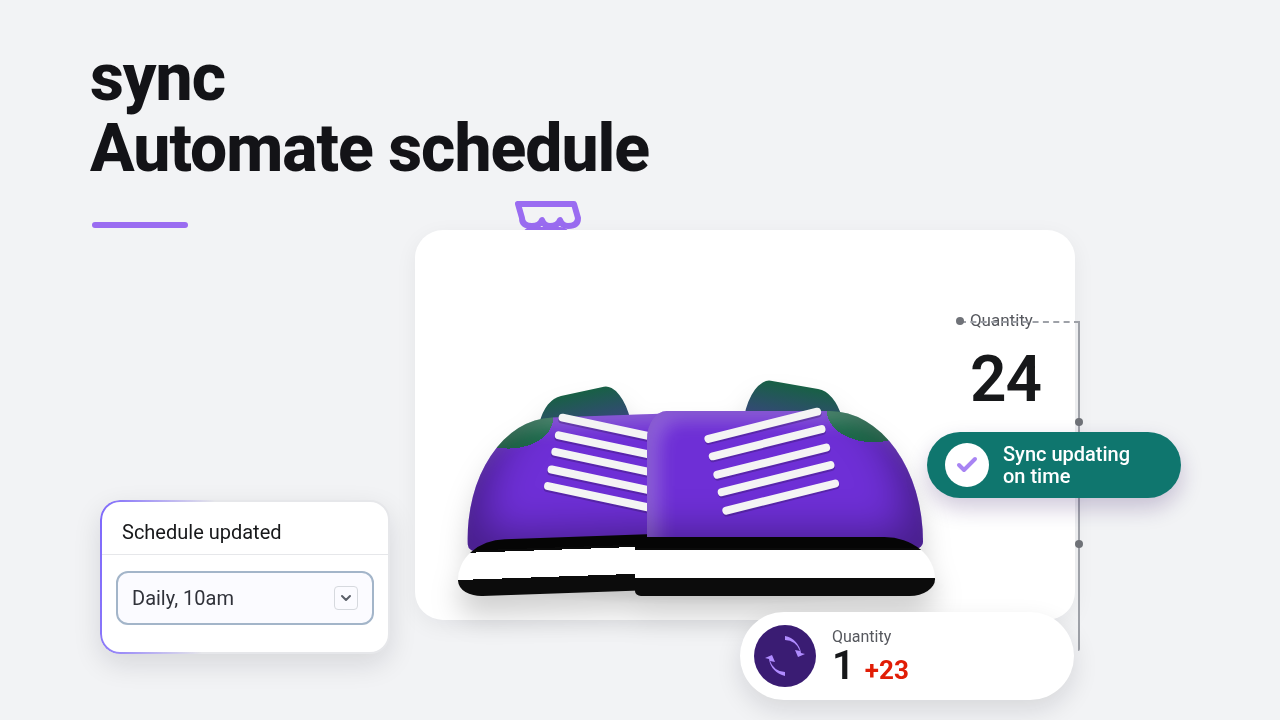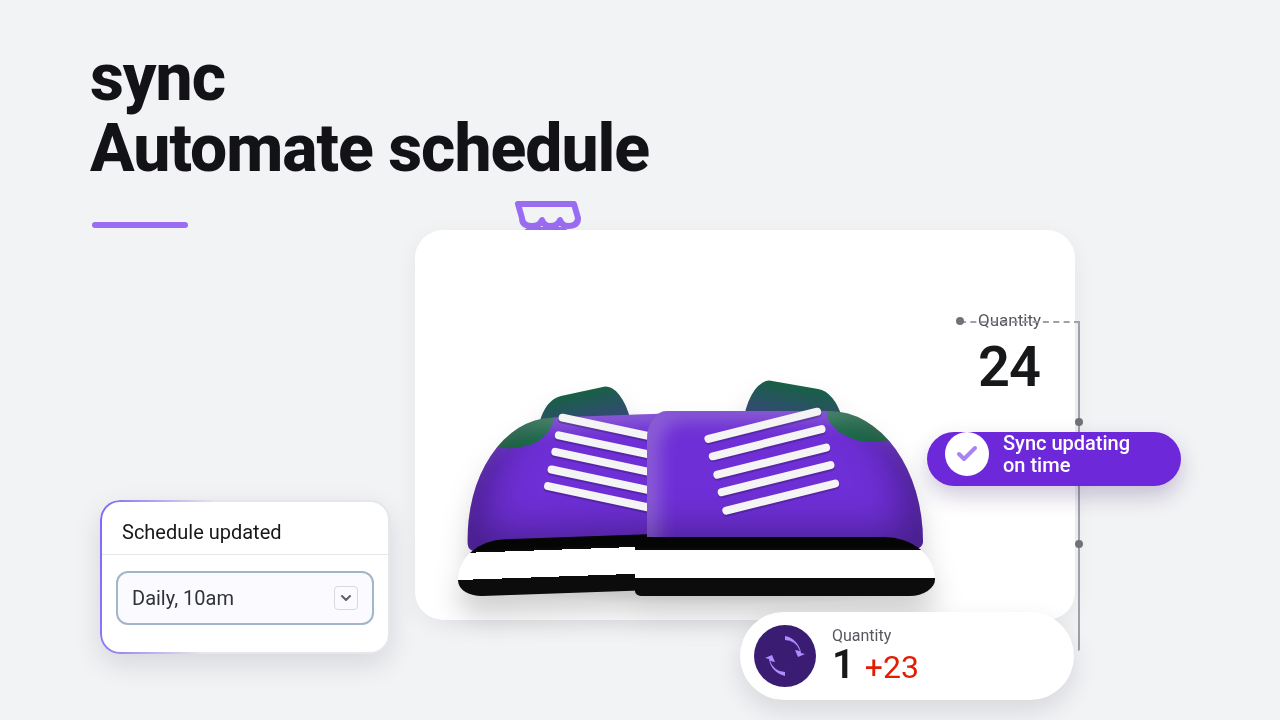--- a/index.html
+++ b/index.html
@@ -5,50 +5,50 @@
   html,body{margin:0;padding:0;width:1280px;height:720px;background:#f2f3f5;font-family:-apple-system,BlinkMacSystemFont,"Segoe UI",Roboto,Helvetica,Arial,sans-serif;overflow:hidden}
   .stage{position:relative;width:1280px;height:720px}
   .title{position:absolute;left:90px;top:42px;font-size:66px;line-height:1.08;font-weight:800;letter-spacing:-1px;color:#131317}
   .title-underline{position:absolute;left:92px;top:222px;width:96px;height:6px;border-radius:4px;background:#9a6cf1}
 
   
   .card{position:absolute;left:415px;top:230px;width:660px;height:390px;background:#ffffff;border-radius:28px;box-shadow:0 6px 22px rgba(20,20,30,0.06)}
   .store-icon{position:absolute;left:510px;top:186px;width:72px;height:78px}
   .qty-block{position:absolute;right:34px;top:80px}
   .qty-label{font-size:17px;color:#56585e}
-  .qty-value{font-size:56px;font-weight:600;color:#17181a;margin-top:4px;letter-spacing:-1px}
+  .qty-value{font-size:64px;font-weight:600;color:#17181a;margin-top:12px;letter-spacing:-1px}
 
   
   .schedule-card{position:absolute;left:100px;top:500px;width:286px;height:150px;background:#fff;border-radius:20px;
                  box-shadow:0 10px 28px rgba(20,20,30,0.12);border:2px solid #e6e7ea}
   .schedule-card:before{content:"";position:absolute;inset:-2px;border-radius:20px;pointer-events:none;
       background:linear-gradient(95deg,rgba(106,80,255,.85) 0%,rgba(106,80,255,0) 38%) border-box;
       -webkit-mask:linear-gradient(#000 0 0) padding-box,linear-gradient(#000 0 0);
       -webkit-mask-composite:xor;mask-composite:exclude;border:2px solid transparent}
   .schedule-title{font-size:20px;color:#17181a;padding:18px 20px 10px;border-bottom:1px solid #e6e7ea}
   .schedule-select{margin:16px 14px 0;height:50px;border:2px solid #a3b5c9;border-radius:12px;background:#fbfbff;
                    display:flex;align-items:center;justify-content:space-between;padding:0 14px;cursor:pointer}
   .schedule-select span{font-size:20px;color:#30323a}
   .caret{width:22px;height:22px;border-radius:4px;display:flex;align-items:center;justify-content:center;border:1px solid #d6d9de}
 
   
-  .pill{position:absolute;left:927px;top:432px;height:54px;padding:0 28px 0 18px;border-radius:40px;
-        background:#6d28d9;display:flex;gap:14px;box-shadow:0 10px 22px rgba(40,10,90,0.22)}
+  .pill{position:absolute;left:927px;top:432px;height:66px;padding:0 28px 0 18px;border-radius:40px;
+        background:#0f766e;display:flex;align-items:center;gap:14px;box-shadow:0 10px 22px rgba(40,10,90,0.22)}
   .pill-check{width:44px;height:44px;border-radius:22px;background:#fff;display:flex;align-items:center;justify-content:center}
   .pill-text{color:#fff;font-size:20px;line-height:1.1;font-weight:500;max-width:150px}
 
   
   .q2-card{position:absolute;left:740px;top:612px;width:320px;height:88px;background:#fff;border-radius:44px;
            box-shadow:0 10px 26px rgba(20,20,30,0.12);display:flex;align-items:center;gap:16px;padding-left:14px}
   .q2-icon{width:62px;height:62px;border-radius:31px;background:#3a1c73;display:flex;align-items:center;justify-content:center}
   .q2-labels{display:flex;flex-direction:column}
   .q2-small{font-size:16px;color:#56585e}
   .q2-row{display:flex;align-items:baseline;gap:10px}
   .q2-value{font-size:40px;font-weight:600;color:#17181a;line-height:1}
-  .q2-delta{font-size:32px;font-weight:400;color:#e11d06}
+  .q2-delta{font-size:26px;font-weight:700;color:#e11d06}
 
   
   .conn1{position:absolute;left:960px;top:321px;width:120px;border-top:2px dashed #9ea1a8}
   .dot{position:absolute;width:8px;height:8px;border-radius:4px;background:#6f7278}
   .conn2{position:absolute;left:1078px;top:321px;height:330px;border-right:2px dashed #9ea1a8;border-top-right-radius:14px;border-bottom-right-radius:14px}
 
   
   .shoes{position:absolute;left:30px;top:70px;width:500px;height:300px;filter:drop-shadow(0 20px 14px rgba(0,0,0,.18))}
   .shoe{position:absolute;--c:#6e2fd6}
   .shoe .sole{position:absolute;bottom:0;left:0;width:100%;height:28%;

